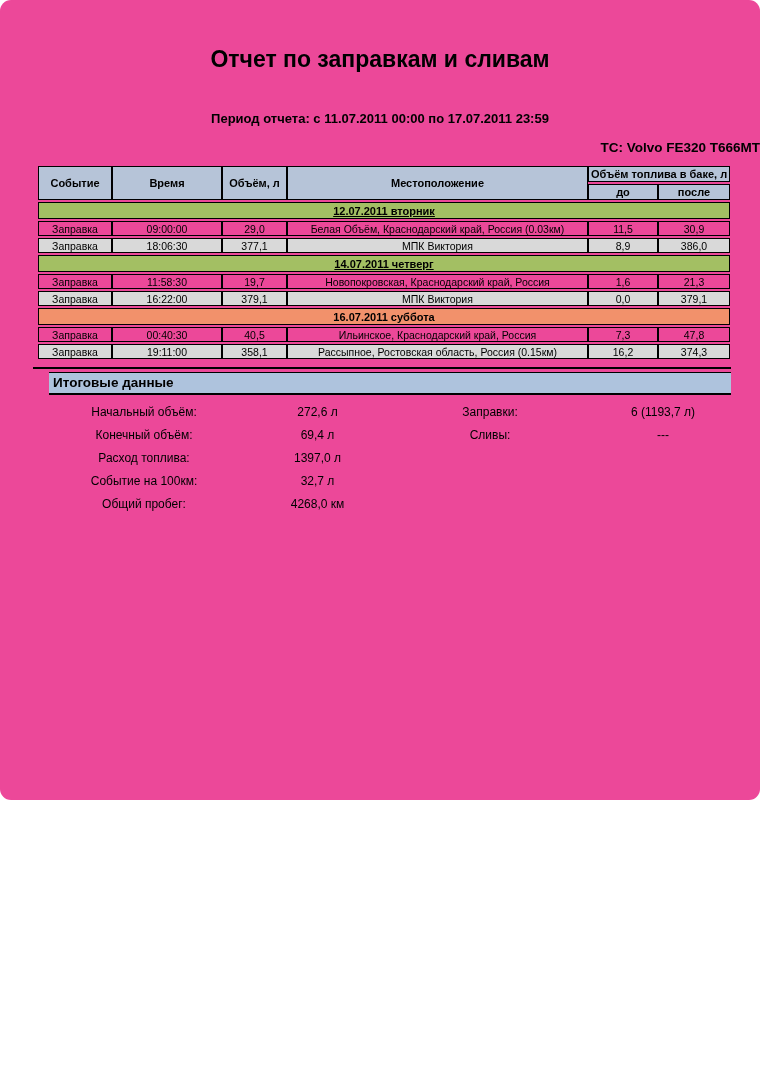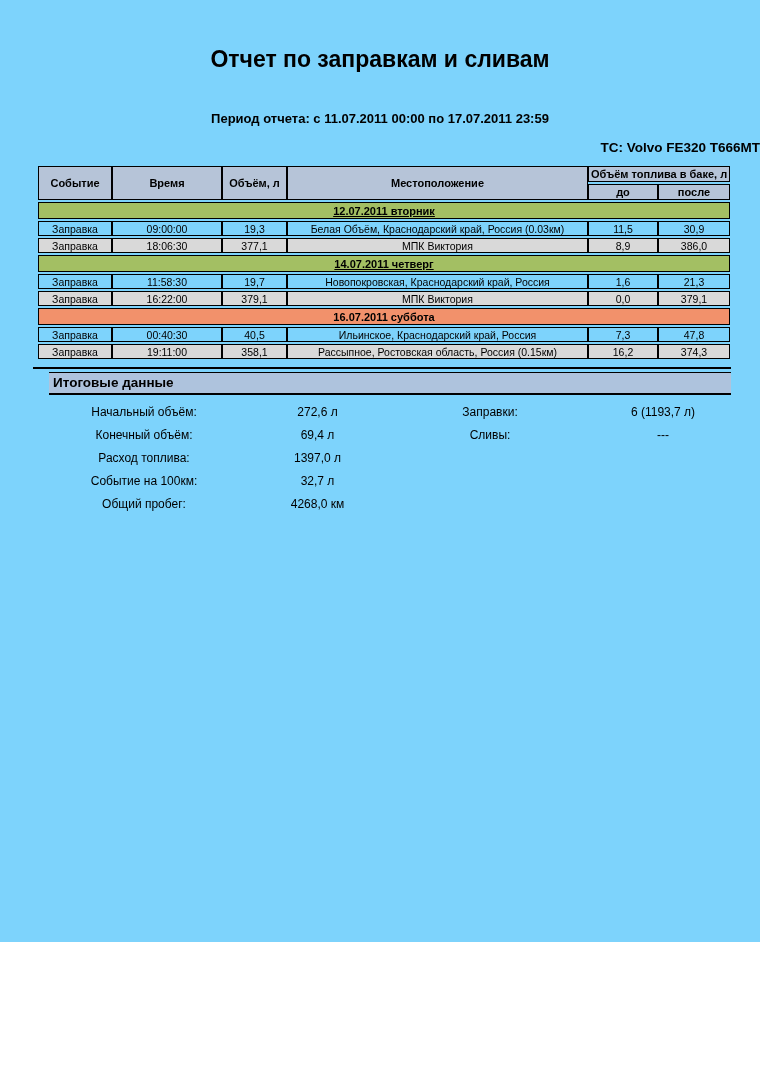--- a/index.html
+++ b/index.html
@@ -4,23 +4,24 @@
 <style>
   html, body {
     margin: 0; padding: 0;
     background: #ffffff;
     font-family: "Liberation Sans", sans-serif;
     color: #000;
   }
   .page {
     position: relative;
     width: 760px;
-    height: 942px;
-    background: #7dd3fc;
+    height: 800px;
+    background: #ec4899;
     overflow: hidden;
+    border-radius: 11px;
   }
   .report-title {
     margin: 0;
     padding-top: 46px;
     text-align: center;
     font-size: 23px;
     font-weight: bold;
   }
   .report-period {
     margin-top: 38px;
@@ -129,21 +130,21 @@
         <th>после</th>
       </tr>
     </thead>
     <tbody>
         <tr>
           <td colspan="6" class="group-row green">12.07.2011 вторник</td>
         </tr>
         <tr>
           <td>Заправка</td>
           <td>09:00:00</td>
-          <td>19,3</td>
+          <td>29,0</td>
           <td>Белая Объём, Краснодарский край, Россия (0.03км)</td>
           <td>11,5</td>
           <td>30,9</td>
         </tr>
         <tr class="stripe">
           <td>Заправка</td>
           <td>18:06:30</td>
           <td>377,1</td>
           <td>МПК Виктория</td>
           <td>8,9</td>

